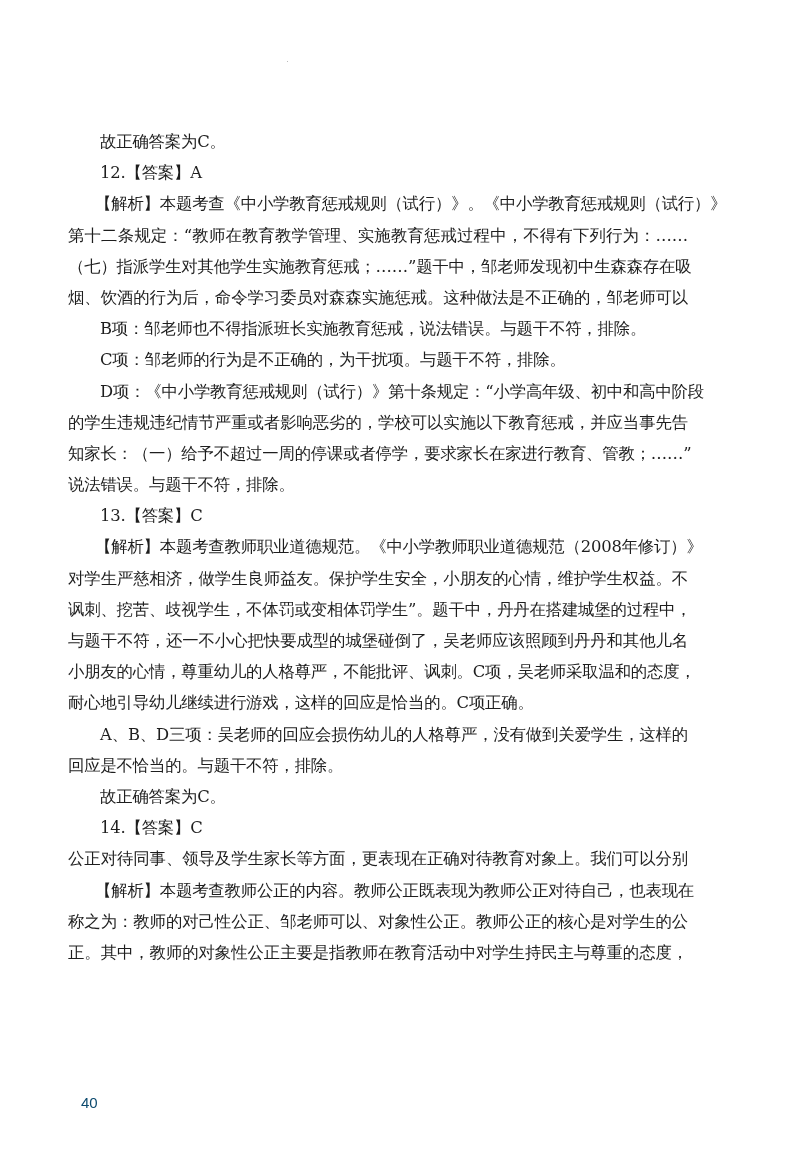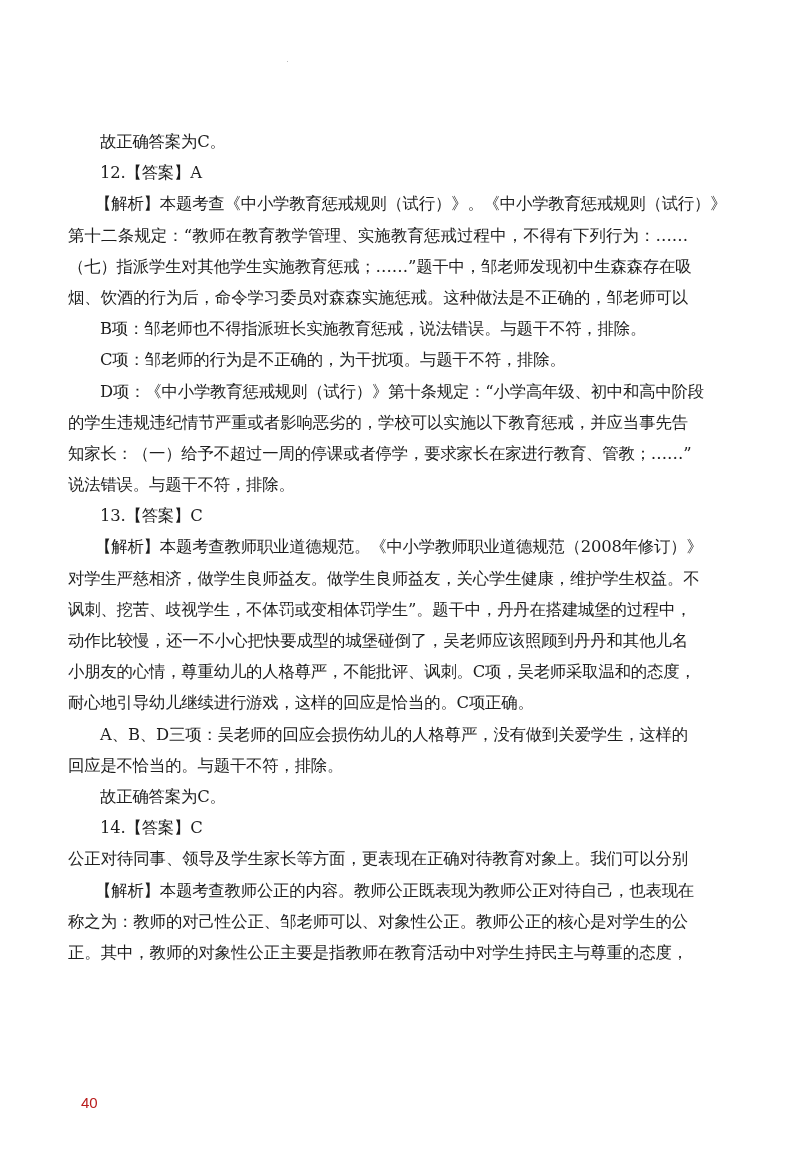--- a/index.html
+++ b/index.html
@@ -39,21 +39,21 @@
   }
   .line.bracket-indent {
     padding-left: 27px;
   }
   .page-number {
     position: absolute;
     left: 81px;
     top: 1094px;
     font-family: "Liberation Sans", "DejaVu Sans", sans-serif;
     font-size: 15px;
-    color: #b91c1c;
+    color: #0c4a6e;
   }
   .speck {
     position: absolute;
     left: 287px;
     top: 61px;
     width: 1px;
     height: 1px;
     background: #bbbbbb;
   }
 </style>
@@ -70,23 +70,23 @@
   <div class="line">（七）指派学生对其他学生实施教育惩戒；……”题干中，邹老师发现初中生森森存在吸</div>
   <div class="line">烟、饮酒的行为后，命令学习委员对森森实施惩戒。这种做法是不正确的，邹老师可以</div>
   <div class="line indent last">B项：邹老师也不得指派班长实施教育惩戒，说法错误。与题干不符，排除。</div>
   <div class="line indent last">C项：邹老师的行为是不正确的，为干扰项。与题干不符，排除。</div>
   <div class="line indent">D项：《中小学教育惩戒规则（试行）》第十条规定：“小学高年级、初中和高中阶段</div>
   <div class="line">的学生违规违纪情节严重或者影响恶劣的，学校可以实施以下教育惩戒，并应当事先告</div>
   <div class="line">知家长：（一）给予不超过一周的停课或者停学，要求家长在家进行教育、管教；……”</div>
   <div class="line last">说法错误。与题干不符，排除。</div>
   <div class="line indent last">13.【答案】C</div>
   <div class="line bracket-indent">【解析】本题考查教师职业道德规范。《中小学教师职业道德规范（2008年修订）》</div>
-  <div class="line">对学生严慈相济，做学生良师益友。做学生良师益友，关心学生健康，维护学生权益。不</div>
+  <div class="line">对学生严慈相济，做学生良师益友。保护学生安全，小朋友的心情，维护学生权益。不</div>
   <div class="line">讽刺、挖苦、歧视学生，不体罚或变相体罚学生”。题干中，丹丹在搭建城堡的过程中，</div>
-  <div class="line">动作比较慢，还一不小心把快要成型的城堡碰倒了，吴老师应该照顾到丹丹和其他儿名</div>
+  <div class="line">与题干不符，还一不小心把快要成型的城堡碰倒了，吴老师应该照顾到丹丹和其他儿名</div>
   <div class="line">小朋友的心情，尊重幼儿的人格尊严，不能批评、讽刺。C项，吴老师采取温和的态度，</div>
   <div class="line last">耐心地引导幼儿继续进行游戏，这样的回应是恰当的。C项正确。</div>
   <div class="line indent">A、B、D三项：吴老师的回应会损伤幼儿的人格尊严，没有做到关爱学生，这样的</div>
   <div class="line last">回应是不恰当的。与题干不符，排除。</div>
   <div class="line indent last">故正确答案为C。</div>
   <div class="line indent last">14.【答案】C</div>
   <div class="line">公正对待同事、领导及学生家长等方面，更表现在正确对待教育对象上。我们可以分别</div>
   <div class="line bracket-indent">【解析】本题考查教师公正的内容。教师公正既表现为教师公正对待自己，也表现在</div>
   <div class="line">称之为：教师的对己性公正、邹老师可以、对象性公正。教师公正的核心是对学生的公</div>
   <div class="line">正。其中，教师的对象性公正主要是指教师在教育活动中对学生持民主与尊重的态度，</div>

